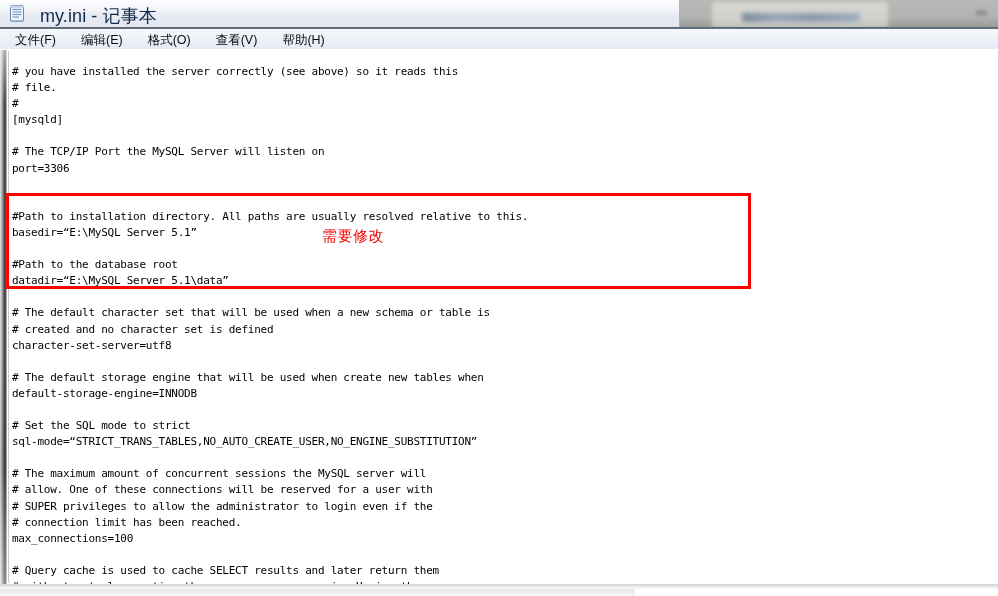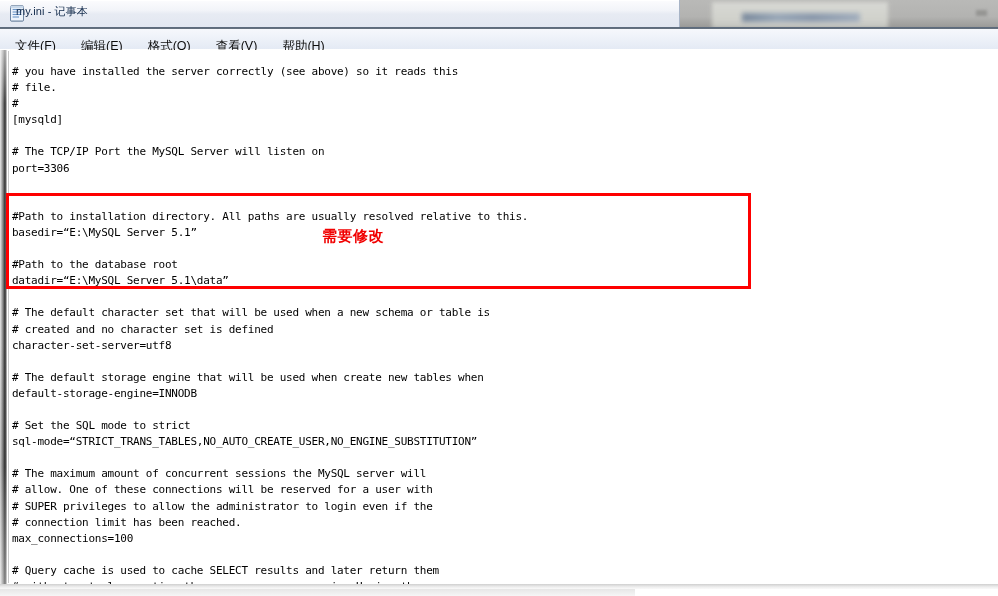--- a/index.html
+++ b/index.html
@@ -70,22 +70,22 @@
     left: 0; top: 0; right: 0; bottom: 0;
     box-shadow: inset 0 1px 0 #ffffff;
   }
   .np-icon {
     position: absolute;
     left: 9px; top: 5px;
     width: 16px; height: 17px;
   }
   .np-title {
     position: absolute;
-    left: 16px; top: 4px;
-    font-size: 11px;
+    left: 40px; top: 4px;
+    font-size: 18px;
     color: #11294a;
     letter-spacing: .1px;
     white-space: nowrap;
     text-align: center;
   }
 
   
   .np-title-underline {
     position: absolute;
     left: 0; top: 27px;
@@ -98,21 +98,21 @@
     position: absolute;
     left: 0; top: 29px;
     width: 998px;
     height: 21px;
     background: linear-gradient(to bottom, #f6f8fc 0%, #eef2f9 45%, #e4eaf4 100%);
     border-bottom: 1px solid #ffffff;
     box-sizing: border-box;
   }
   .np-menu-items {
     position: absolute;
-    left: 13px; top: 8px;
+    left: 13px; top: 2px;
     display: flex;
     gap: 21px;
   }
   .np-menu-item {
     font-size: 12.5px;
     color: #0c0c0c;
     white-space: nowrap;
     padding: 1px 2px;
     cursor: default;
   }
@@ -194,21 +194,21 @@
     border: 3px solid #fe0000;
     box-sizing: border-box;
     pointer-events: none;
   }
   .red-annotation {
     position: absolute;
     left: 322px;
     top: 227px;
     font-family: "DejaVu Sans", sans-serif;
     font-size: 15px;
-    font-weight: 700;
+    font-weight: 400;
     color: #f10000;
     letter-spacing: .5px;
     white-space: nowrap;
     text-align: center;
   }
 
   
   .watermark {
     position: absolute;
     left: 642px;

